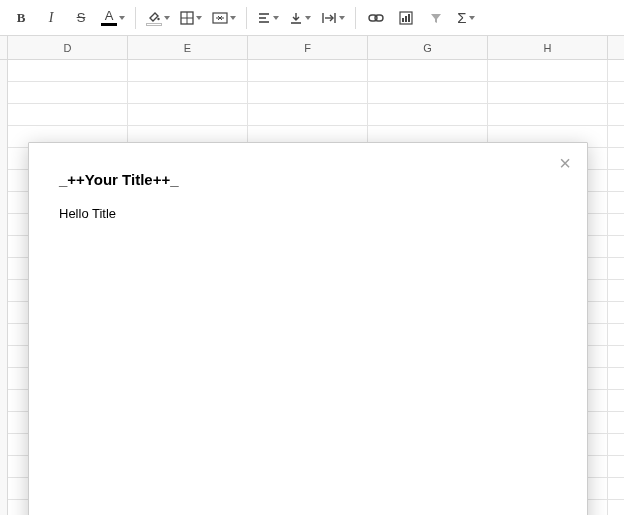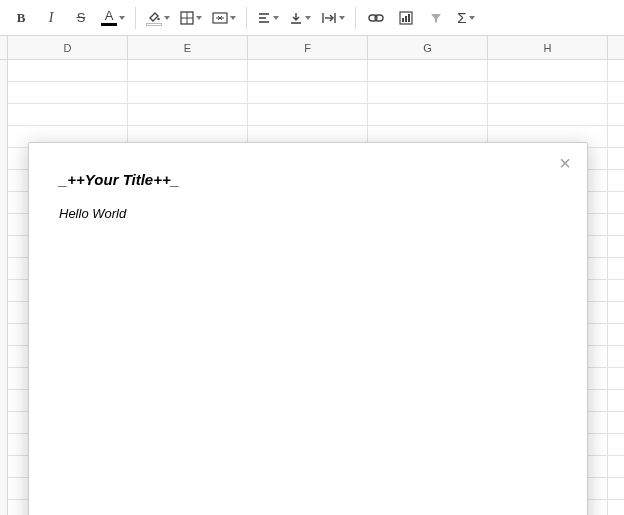--- a/index.html
+++ b/index.html
@@ -117,21 +117,20 @@
     width: 24px; height: 24px;
     display:flex;align-items:center;justify-content:center;
     color:#9e9e9e;
     font-size: 20px;
     cursor: pointer;
   }
   .dialog-body {
     padding: 28px 30px;
     font-size: 13px;
     color: #000;
-    font-style: italic;
   }
   .dialog-title {
     font-size: 15px;
     font-weight: 700;
     margin-bottom: 18px;
   }
 </style>
 </head>
 <body>
 
@@ -246,16 +245,16 @@
 
 <div class="gridbody">
   <div class="rowhdr-col"></div>
 
   <div class="dialog">
     <div class="dialog-close">
       <span>×</span>
     </div>
     <div class="dialog-body">
       <div class="dialog-title">_++Your Title++_</div>
-      <div>Hello World</div>
+      <div>Hello Title</div>
     </div>
   </div>
 </div>
 
 </body></html>

